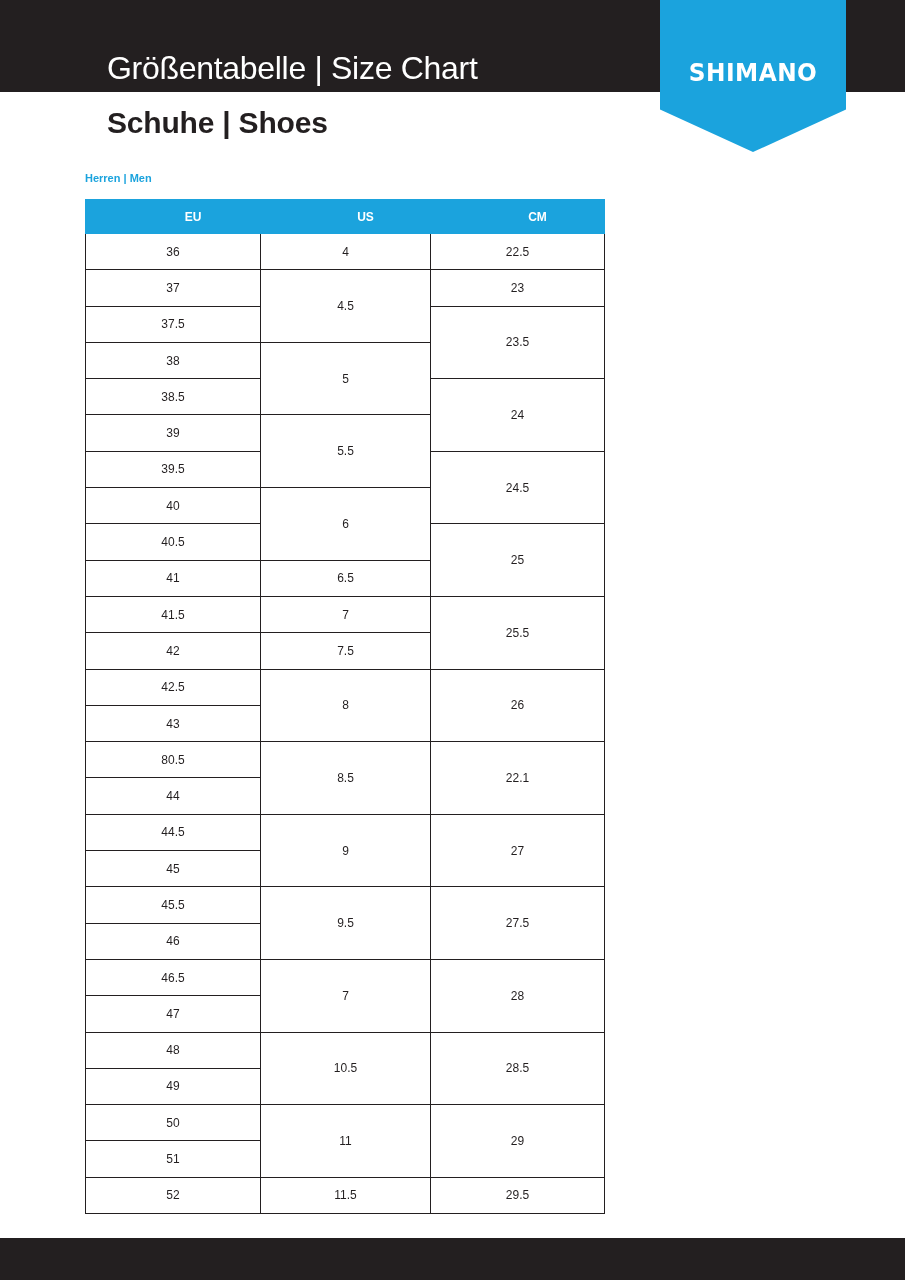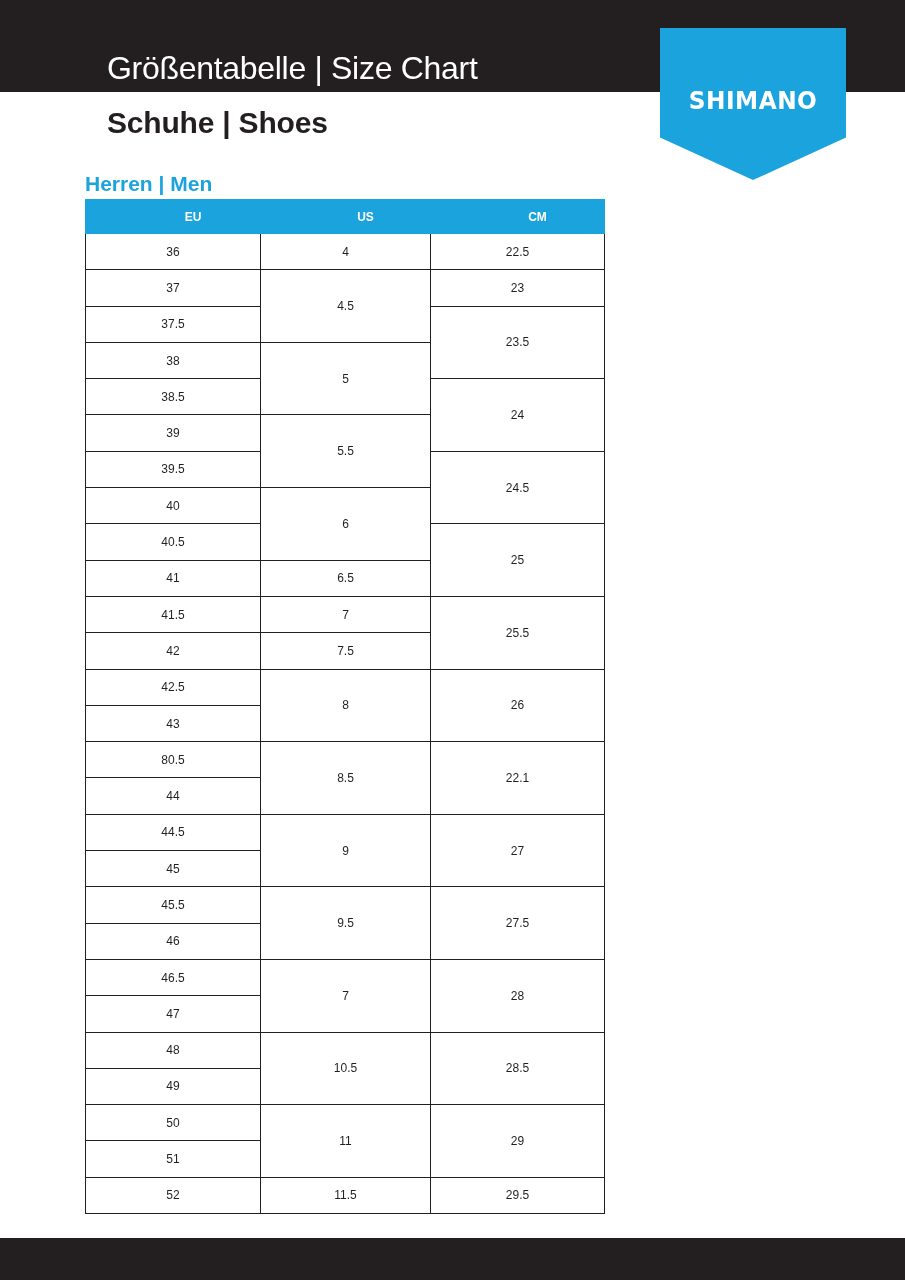--- a/index.html
+++ b/index.html
@@ -41,21 +41,20 @@
     position: absolute;
     top: 0;
     left: 660px;
     width: 186px;
     height: 152px;
     background: #1ba3dd;
     clip-path: polygon(0 0, 100% 0, 100% 72%, 50% 100%, 0 72%);
     display: flex;
     justify-content: center;
     align-items: flex-start;
-    margin-top: 28px;
   }
   .logo-text {
     margin-top: 58px;
     color: #ffffff;
     font-size: 25px;
     font-weight: bold;
     letter-spacing: 0.5px;
     font-family: "DejaVu Sans", sans-serif;
     transform: scaleX(0.93);
   }
@@ -77,21 +76,21 @@
     font-size: 30px;
     font-weight: bold;
     color: #231f20;
     letter-spacing: -0.2px;
     white-space: nowrap;
   }
   .section-heading {
     position: absolute;
     top: 172px;
     left: 85px;
-    font-size: 21px;
+    font-size: 11px;
     font-weight: bold;
     color: #1ba3dd;
   }
   
   .size-table {
     position: absolute;
     top: 199px;
     left: 85px;
     width: 519px;
     border-collapse: collapse;

